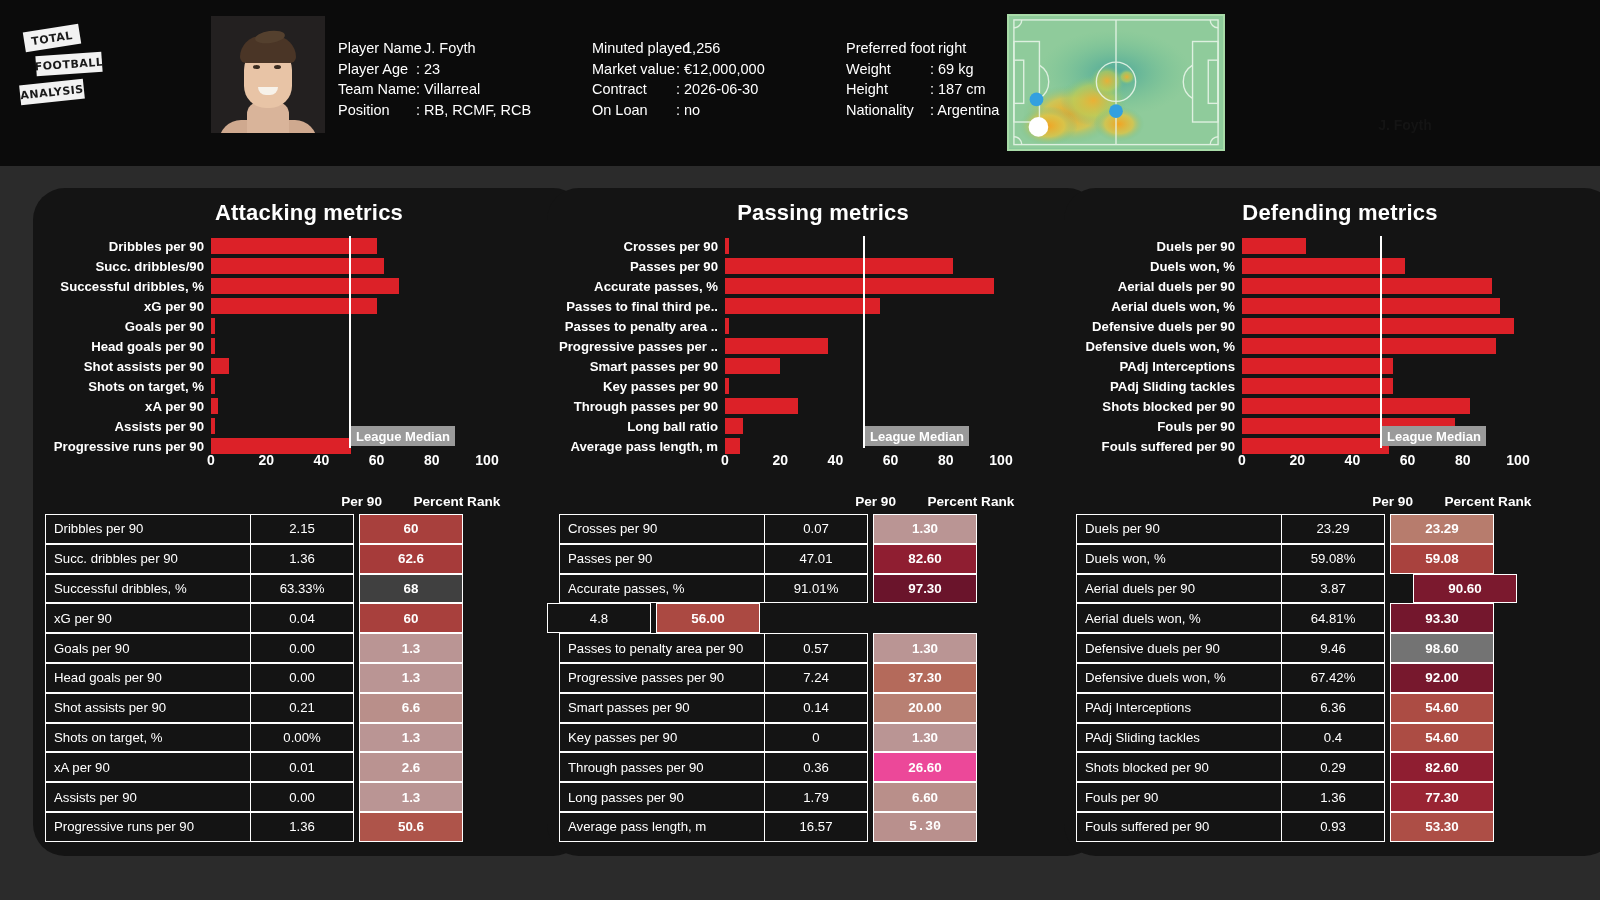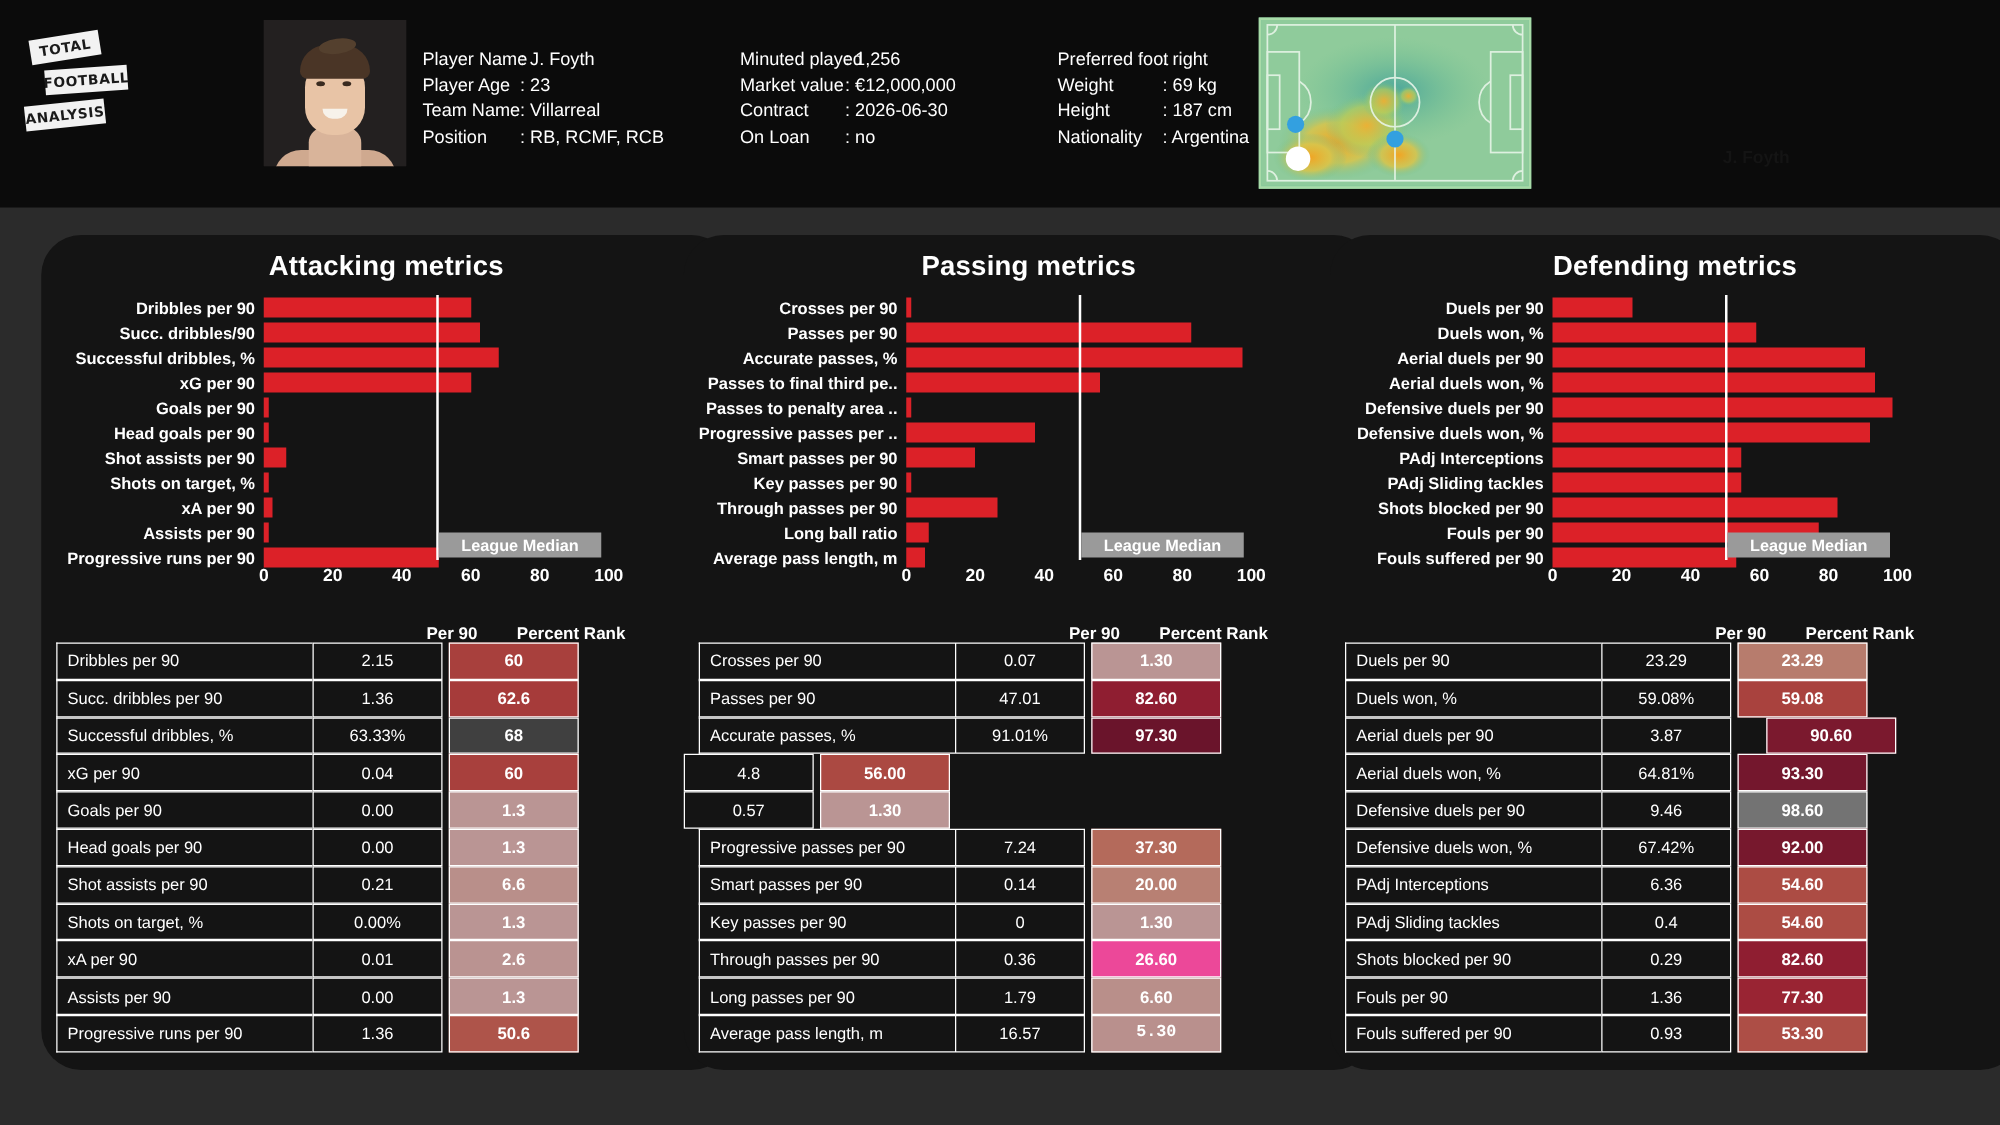--- a/index.html
+++ b/index.html
@@ -85,31 +85,31 @@
   }
   .chart .track { position: relative; width: 276px; height: 20px; }
   .chart .bar { position: absolute; left: 0; top: 2px; height: 16px; background: #dc2128; }
   .median-line {
     position: absolute; left: 178px; top: 0px; width: 2px; height: 212px;
     background: #ffffff;
   }
   .median-tag {
     position: absolute; left: 180px; top: 190px; height: 20px;
     background: #9a9a9a; color: #ffffff; font-size: 13px; font-weight: 700;
-    padding: 0 18px; display: flex; align-items: center; white-space: nowrap;
+    padding: 0 5px; display: flex; align-items: center; white-space: nowrap;
   }
   .axis { position: absolute; left: 178px; top: 216px; width: 276px; height: 22px; }
   .axis .tick {
     position: absolute; top: 0; transform: translateX(-50%);
     color: #ffffff; font-size: 14px; font-weight: 700;
   }
 
   
   .tbl { position: absolute; left: 0; top: 300px; width: 472px; }
-  .tbl .thead { display: flex; height: 26px; align-items: flex-end; }
+  .tbl .thead { display: flex; height: 26px; align-items: center; }
   .tbl .thead .th-name { width: 310px; }
   .tbl .thead .th-p90 { width: 104px; text-align: center; color: #fff; font-size: 13.6px; font-weight: 700; }
   .tbl .thead .th-pr  { width: 106px; text-align: center; color: #fff; font-size: 13.6px; font-weight: 700; }
   .tbl .trow { display: flex; height: 29.8px; align-items: stretch; }
   .tbl .c-name {
     width: 205px; margin-left: 12px; border: 1px solid #ffffff; border-right: none;
     display: flex; align-items: center; padding-left: 8px;
     color: #ffffff; font-size: 13.2px; white-space: nowrap; overflow: hidden;
   }
   .tbl .c-p90 {
@@ -495,20 +495,21 @@
         <div class="trow">
           <div class="c-name">Accurate passes, %</div>
           <div class="c-p90">91.01%</div>
           <div class="c-pr" style="background: rgb(106, 20, 43);">97.30</div>
         </div>
         <div class="trow">
           <div class="c-p90">4.8</div>
           <div class="c-pr" style="background: rgb(171, 73, 66);">56.00</div>
         </div>
         <div class="trow">
+          <div class="c-name">Passes to penalty area per 90</div>
           <div class="c-p90">0.57</div>
           <div class="c-pr" style="background: rgb(186, 149, 148);">1.30</div>
         </div>
         <div class="trow">
           <div class="c-name">Progressive passes per 90</div>
           <div class="c-p90">7.24</div>
           <div class="c-pr" style="background: rgb(180, 106, 91);">37.30</div>
         </div>
         <div class="trow">
           <div class="c-name">Smart passes per 90</div>

